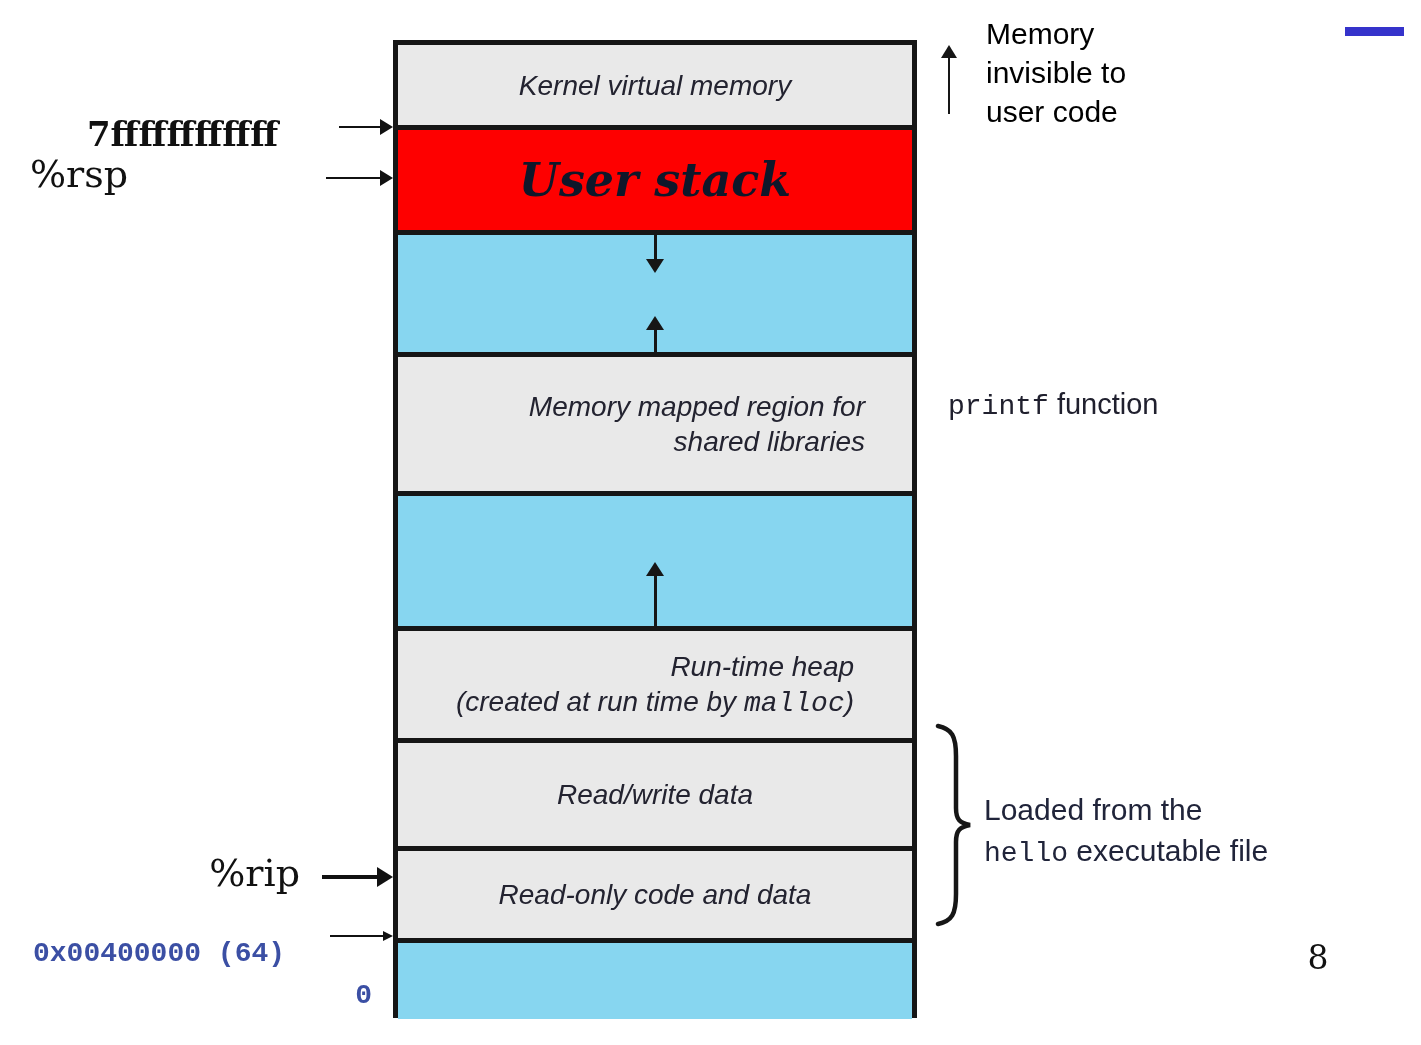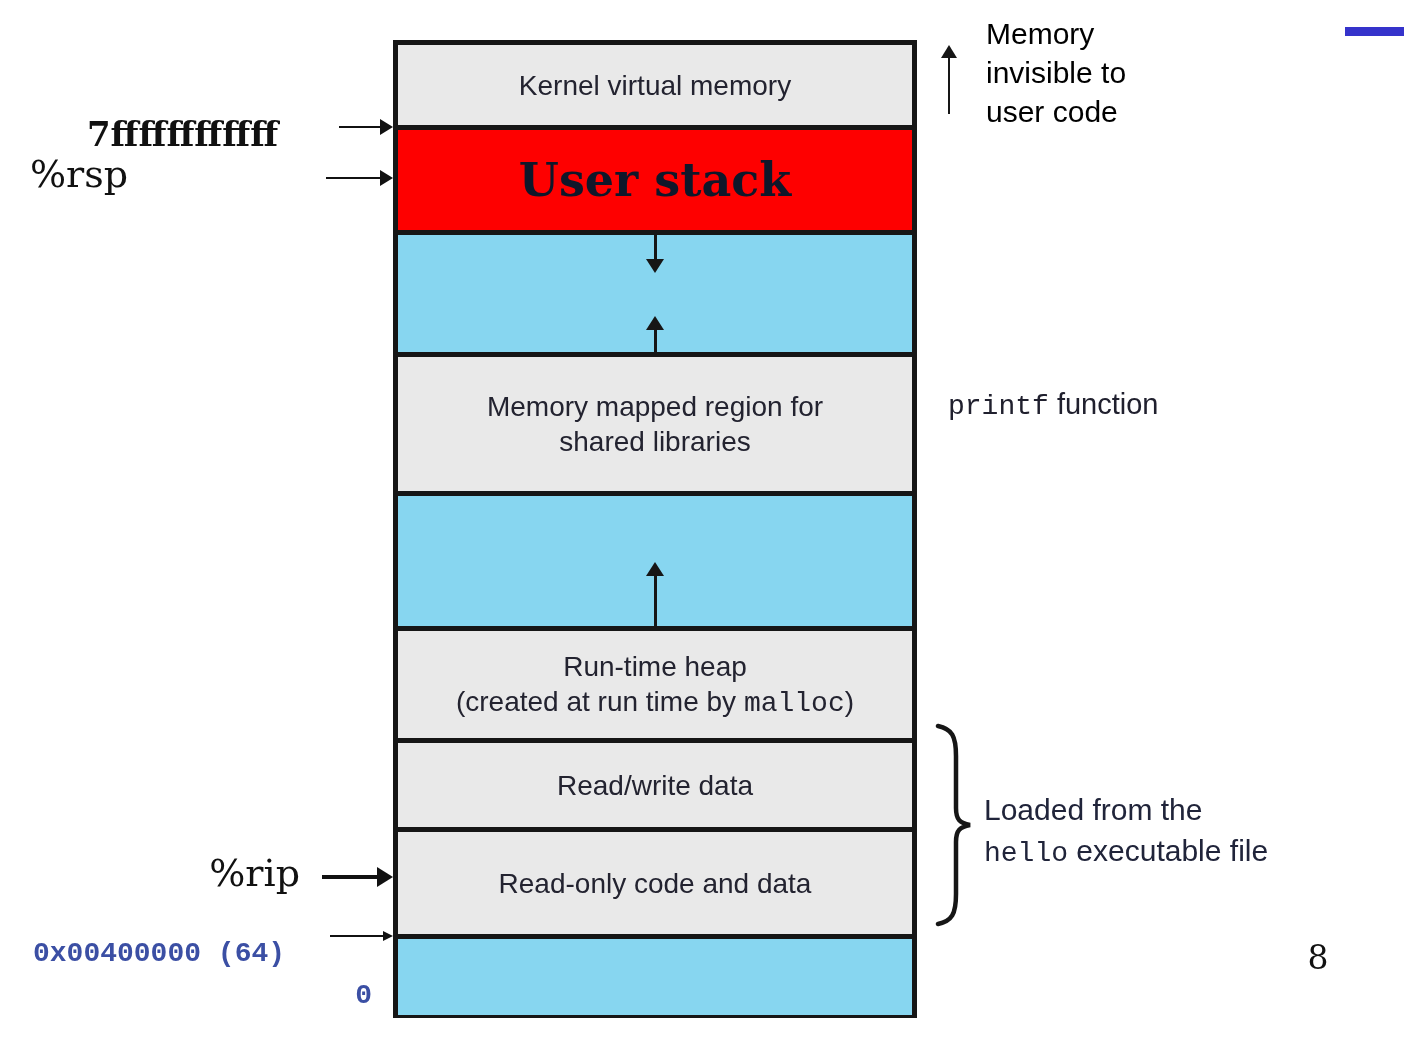--- a/index.html
+++ b/index.html
@@ -4,21 +4,21 @@
 <style>
   html,body{margin:0;padding:0;background:#ffffff;}
   .slide{position:relative;width:1421px;height:1045px;background:#ffffff;overflow:hidden;
          font-family:"Liberation Sans",sans-serif;}
 
   
   .memcol{position:absolute;left:393px;top:40px;width:524px;height:978px;
           background:#161616;display:flex;flex-direction:column;gap:5px;
           padding:5px;box-sizing:border-box;}
   .box{flex:0 0 auto;display:flex;align-items:center;justify-content:center;
-       text-align:center;position:relative;}
+       text-align:right;position:relative;font-style:italic;}
   .gray{background:#e9e9e9;}
   .blue{background:#87d6f0;}
   .redbox{background:#fe0000;}
   .boxlabel{font-size:28px;line-height:1.25;color:#232330;max-width:430px;}
   .stacklabel{font-family:"DejaVu Serif",serif;font-weight:bold;font-size:46px;color:#0f172a;}
   .code{font-family:"Liberation Mono",monospace;}
 
   
   .varrow{position:absolute;left:50%;transform:translateX(-50%);
           display:flex;flex-direction:column;align-items:center;}
@@ -105,25 +105,25 @@
       </div>
     </div>
 
     <div class="box gray" style="height:107px">
       <div class="boxlabel">
         <div>Run-time heap</div>
         <div><span>(created at run time by </span><span class="code">malloc</span><span>)</span></div>
       </div>
     </div>
 
-    <div class="box gray" style="height:84px">
+    <div class="box gray" style="height:103px">
       <div class="boxlabel">Read/write data</div>
     </div>
 
-    <div class="box gray" style="height:102px">
+    <div class="box gray" style="height:87px">
       <div class="boxlabel">Read-only code and data</div>
     </div>
 
     <div class="box blue" style="height:76px"></div>
   </div>
 
   <div class="addr-top">7ffffffffffff</div>
   <div class="harrow" style="left:339px;top:127px;width:54px">
     <div class="hshaft"></div>
       <div class="hhead"></div>

